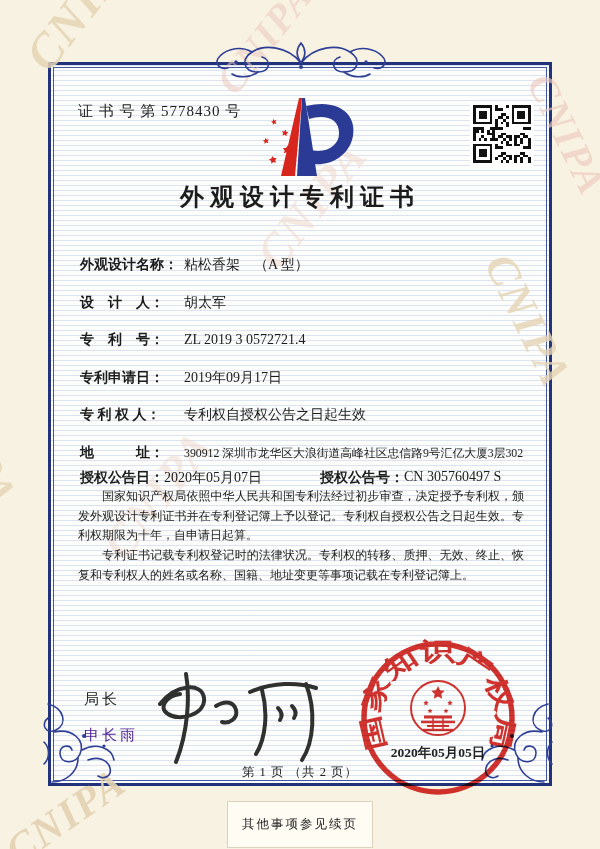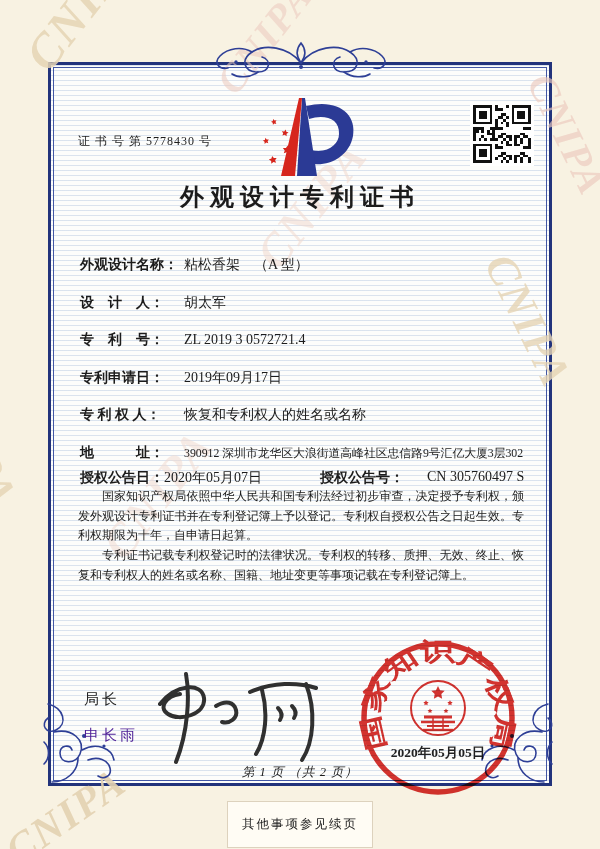--- a/index.html
+++ b/index.html
@@ -21,44 +21,44 @@
          background-color:#fdfdfb;
          background-image:repeating-linear-gradient(to bottom,rgba(130,160,205,.28) 0,rgba(130,160,205,.28) 1px,transparent 1px,transparent 5px);
          z-index:1;}
   .frame-inner{position:absolute;inset:2px;border:1px solid #4357a5;}
   .orn{position:absolute;z-index:3;pointer-events:none;}
   .orn-top{left:206px;top:40px;}
   .orn-bl{left:38px;top:698px;}
   .orn-br{left:468px;top:698px;transform:scaleX(-1);}
   
   .content{position:absolute;inset:0;z-index:4;}
-  .cert-no{position:absolute;left:78px;top:102px;font-size:12px;letter-spacing:1px;margin-top:31px;}
+  .cert-no{position:absolute;left:78px;top:102px;font-size:15px;letter-spacing:1px;}
   .logo{position:absolute;left:240px;top:92px;}
   .qr{position:absolute;left:470px;top:102px;background:#fff;padding:3px;line-height:0;}
   .title{position:absolute;top:181px;left:0;width:100%;text-align:center;font-size:24px;
          font-weight:bold;letter-spacing:6px;}
   .fields{position:absolute;left:80px;top:256px;width:446px;font-size:14px;}
   .frow{display:flex;align-items:baseline;height:37.5px;}
   .flabel{flex:0 0 104px;font-weight:bold;}
   .fvalue{flex:1;}
   .frow.addr .fvalue{font-size:11.8px;white-space:nowrap;}
   .grant{position:absolute;left:80px;top:469px;display:flex;font-size:14px;}
   .grant .pair{display:flex;}
-  .grant .pair2{margin-left:58px;gap:23px;}
+  .grant .pair2{margin-left:58px;}
   .grant .flabel{flex:0 0 auto;}
   .paras{position:absolute;left:78px;top:487px;width:446px;font-size:12px;line-height:1.64;
          text-align:justify;}
   .paras p{margin:0;text-indent:2em;}
   .signer-title{position:absolute;left:84px;top:690px;font-family:Liberation Sans, sans-serif;
                 font-size:15px;letter-spacing:3px;color:#222;}
   .signer-name{position:absolute;left:84px;top:726px;font-family:"Liberation Sans",sans-serif;
                font-size:15px;letter-spacing:3px;color:#4c1d95;}
   .signature{position:absolute;left:146px;top:666px;}
   .seal{position:absolute;left:356px;top:636px;z-index:5;mix-blend-mode:multiply;opacity:.93;}
-  .page-info{position:absolute;top:764px;left:0;width:100%;text-align:center;font-size:12.5px;letter-spacing:1px;font-style:italic;}
+  .page-info{position:absolute;top:764px;left:0;width:100%;text-align:center;font-size:12.5px;letter-spacing:1px;}
   .footer-note{position:absolute;top:801px;left:50%;transform:translateX(-50%);font-size:12.5px;
                letter-spacing:2px;background:#fffcf4;border:1px solid #ddd2bd;padding:14px 14px;white-space:nowrap;}
 </style>
 </head>
 <body>
 
 <div class="page">
 
   <div class="wm wm-a">CNIPA</div>
   <div class="wm wm-b">CNIPA</div>
@@ -355,21 +355,21 @@
       <div class="frow">
         <span class="flabel">专　利　号：</span>
         <span class="fvalue">ZL 2019 3 0572721.4</span>
       </div>
       <div class="frow">
         <span class="flabel">专利申请日：</span>
         <span class="fvalue">2019年09月17日</span>
       </div>
       <div class="frow">
         <span class="flabel">专 利 权 人：</span>
-        <span class="fvalue">恢复和专利权人的姓名或名称</span>
+        <span class="fvalue">专利权自授权公告之日起生效</span>
       </div>
       <div class="frow addr">
         <span class="flabel">地　　　址：</span>
         <span class="fvalue">390912 深圳市龙华区大浪街道高峰社区忠信路9号汇亿大厦3层302</span>
       </div>
     </div>
 
     <div class="grant">
       <span class="pair">
         <span class="flabel">授权公告日：</span>

